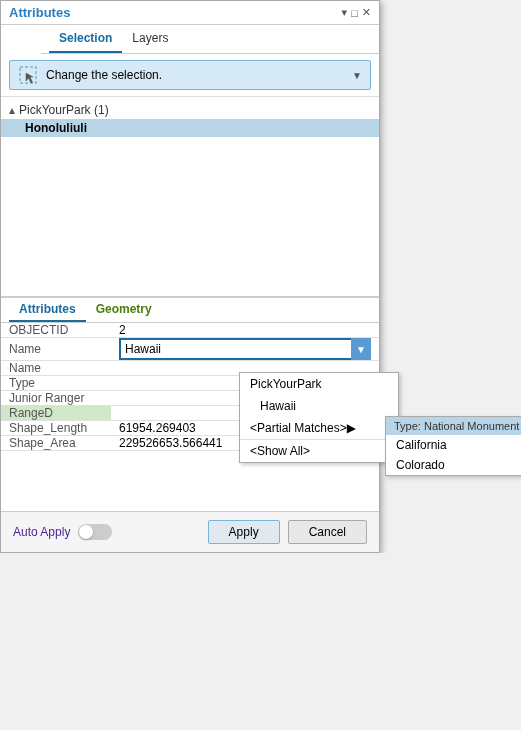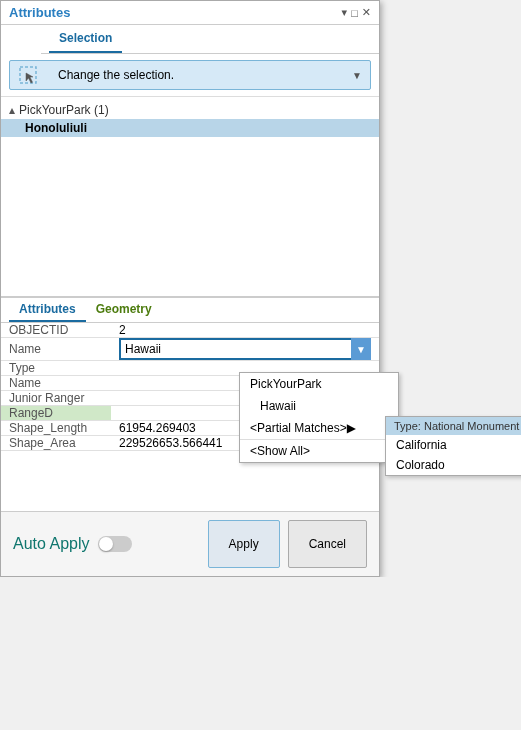--- a/index.html
+++ b/index.html
@@ -70,21 +70,21 @@
       justify-content: space-between;
       background: #d6e9f7;
       border: 1px solid #7ab5d8;
       padding: 4px 8px;
       cursor: pointer;
       border-radius: 2px;
     }
     .selection-dropdown-left {
       display: flex;
       align-items: center;
-      gap: 20px;
+      gap: 8px;
     }
     .selection-icon {
       width: 20px;
       height: 20px;
       position: relative;
     }
     .list-area {
       min-height: 200px;
       padding: 4px 0;
       border-bottom: 1px solid #ccc;
@@ -240,22 +240,22 @@
       align-items: center;
       justify-content: space-between;
       padding: 8px 12px;
       border-top: 1px solid #ccc;
       background: #f5f5f5;
     }
     .auto-apply-section {
       display: flex;
       align-items: center;
       gap: 8px;
-      font-size: 16px;
-      color: #0f766e;
+      font-size: 12px;
+      color: #4c1d95;
     }
     .toggle-switch {
       width: 34px;
       height: 16px;
       background: #ccc;
       border-radius: 8px;
       position: relative;
       cursor: pointer;
     }
     .toggle-knob {
@@ -266,21 +266,21 @@
       position: absolute;
       top: 1px;
       left: 1px;
       box-shadow: 0 1px 2px rgba(0,0,0,0.3);
     }
     .footer-buttons {
       display: flex;
       gap: 8px;
     }
     .btn {
-      padding: 16px 20px;
+      padding: 4px 20px;
       font-size: 12px;
       border: 1px solid #aaa;
       background: #e8e8e8;
       cursor: pointer;
       border-radius: 2px;
     }
     .btn.primary {
       background: #e0e8f0;
       border-color: #7ab5d8;
     }
@@ -294,20 +294,21 @@
     <span class="title-bar-title">Attributes</span>
     <div class="title-bar-controls">
       <span>▾</span>
       <span>□</span>
       <span>✕</span>
     </div>
   </div>
 
   <div class="tab-bar">
     <div class="tab active">Selection</div>
+    <div class="tab">Layers</div>
   </div>
 
   <div class="selection-toolbar">
     <div class="selection-dropdown">
       <div class="selection-dropdown-left">
         <div class="selection-icon">
           <svg width="20" height="20" viewBox="0 0 20 20">
             <rect x="2" y="2" width="16" height="16" fill="none" stroke="#7ab5d8" stroke-width="1.5" stroke-dasharray="3,2"></rect>
             <polygon points="8,8 8,16 10.5,13 13,18 14.5,17.2 12,12 15,12" fill="#555" stroke="#555" stroke-width="0.5"></polygon>
           </svg>
@@ -361,26 +362,26 @@
             <div class="submenu-container">
               <div class="submenu-header">Type: National Monument</div>
               <div class="submenu-item">California</div>
               <div class="submenu-item">Colorado</div>
             </div>
           </div>
         </td>
       </tr>
 
       <tr>
+        <td>Name</td>
+        <td></td>
+      </tr>
+
+      <tr>
         <td>Type</td>
-        <td></td>
-      </tr>
-
-      <tr>
-        <td>Name</td>
         <td></td>
       </tr>
 
       <tr>
         <td>Junior Ranger</td>
         <td></td>
       </tr>
 
       <tr class="attr-row-highlight">
         <td>RangeD</td>

